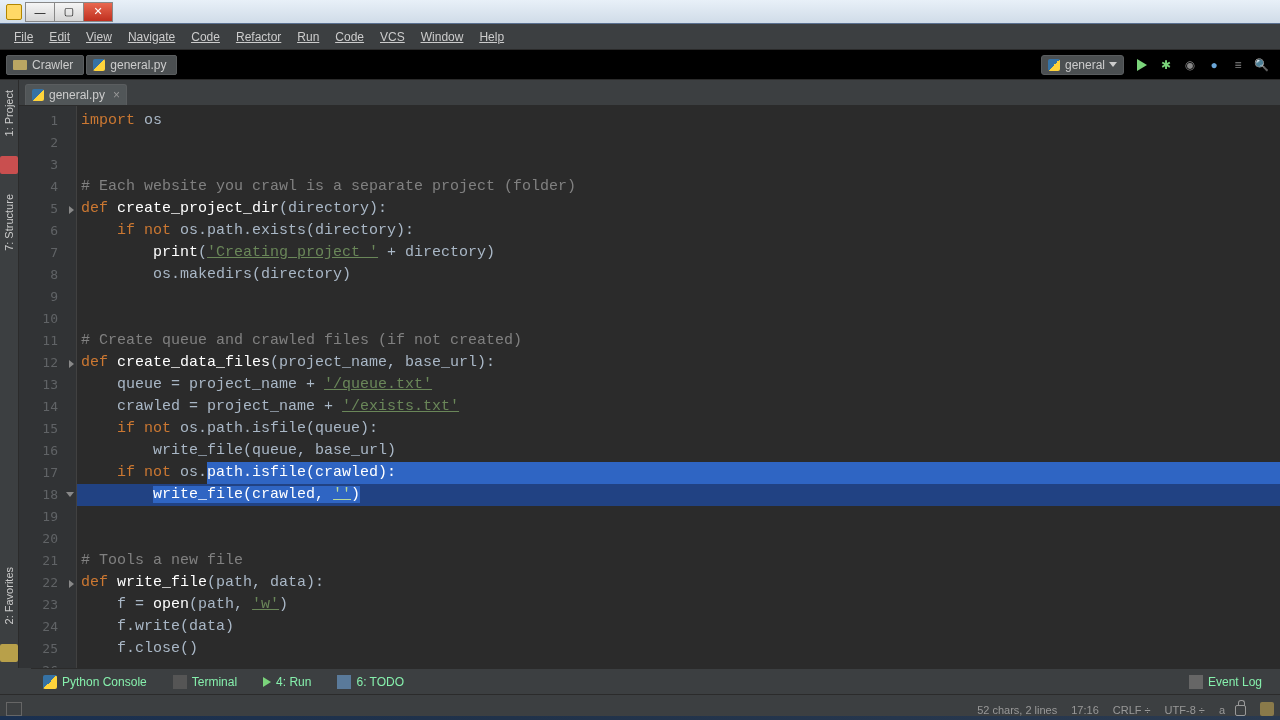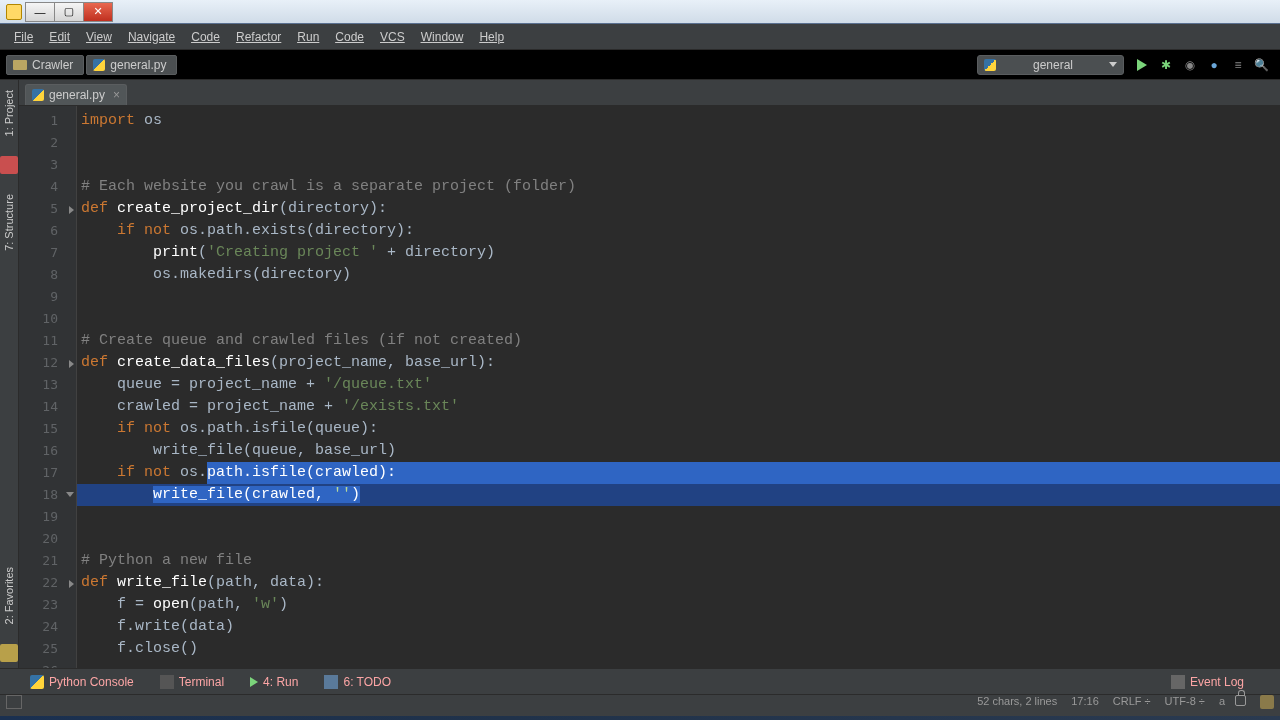--- a/index.html
+++ b/index.html
@@ -17,21 +17,21 @@
 .menubar { height: 26px; background: #3c3f41; display: flex; align-items: center; padding-left: 6px; color: #ccc; border-bottom: 1px solid #2b2b2b; }
 .menubar span { padding: 4px 8px; font-size: 12px; cursor: pointer; text-decoration: underline; }
 .menubar span:first-letter { text-decoration: underline; }
 
 
 .navbar { height: 30px; background: #000000; display: flex; align-items: center; padding: 0 6px; border-bottom: 1px solid #2b2b2b; }
 .crumb { display: flex; align-items: center; padding: 2px 10px 2px 6px; background: #4b4f51; border: 1px solid #5a5d5f; border-radius: 2px; margin-right: 2px; color: #ccc; font-size: 12px; position: relative; }
 .crumb .folder-icon { width: 14px; height: 10px; background: #bba663; margin-right: 5px; border-radius: 1px; }
 .crumb .py-icon { width: 12px; height: 12px; background: linear-gradient(135deg,#3572A5 50%,#FFD43B 50%); margin-right: 5px; border-radius: 2px; }
 .navbar .spacer { flex: 1; }
-.runconfig { display: flex; align-items: center; background: #4b4f51; border: 1px solid #5a5d5f; border-radius: 3px; padding: 2px 6px; margin-right: 6px; color:#ccc;gap:32px; }
+.runconfig { display: flex; align-items: center; background: #4b4f51; border: 1px solid #5a5d5f; border-radius: 3px; padding: 2px 6px; margin-right: 6px; color:#ccc; }
 .runconfig .py-icon { width: 12px; height: 12px; background: linear-gradient(135deg,#3572A5 50%,#FFD43B 50%); margin-right: 5px; border-radius: 2px; }
 .toolicon { width: 20px; height: 20px; display: flex; align-items: center; justify-content: center; margin: 0 2px; cursor: pointer; }
 .tri-green { width:0; height:0; border-left:10px solid #7bd47b; border-top:6px solid transparent; border-bottom:6px solid transparent; }
 
 
 .main { display: flex; height: 588px; }
 .leftgutter { width: 25px; background: #3c3f41; border-right: 1px solid #2b2b2b; display:flex; flex-direction:column; align-items:center; padding-top:4px; gap:14px; }
 .vtab { writing-mode: vertical-rl; transform: rotate(180deg); font-size: 11px; color:#ccc; padding: 6px 2px; cursor:pointer; }
 .lefticon { width:18px; height:18px; background:#555; border-radius:2px; }
 
@@ -47,33 +47,33 @@
 .foldmark::after { content:''; position:absolute; right:2px; top:8px; width:0; height:0; border-left:5px solid #888; border-top:4px solid transparent; border-bottom:4px solid transparent; }
 .foldclose::after { content:''; position:absolute; right:2px; top:8px; width:0; height:0; border-top:5px solid #888; border-left:4px solid transparent; border-right:4px solid transparent; }
 
 .code { flex:1; padding-top:4px; font-family: Consolas, "Courier New", monospace; font-size:15px; position:relative; }
 .codeline { height:22px; line-height:22px; padding-left: 4px; white-space: pre; color:#a9b7c6; position:relative; }
 .codeline.sel { background:#214283; }
 .codeline.sel-partial { }
 .sel-span { background:#2f65c3; color:#fff; }
 
 .kw { color:#cc7832; font-weight:normal; }
-.st { color:#6a8759; }
+.st { color:#6a8759;text-decoration:underline; }
 .cm { color:#808080; }
 .fn { color:#ffffff; }
 .bi { color:#ffffff; }
 
 
-.bottombar { height: 26px; background:#3c3f41; border-top:1px solid #2b2b2b; display:flex; align-items:center; padding:0 20px; color:#fca5a5; font-size:12px;}
+.bottombar { height: 26px; background:#3c3f41; border-top:1px solid #2b2b2b; display:flex; align-items:center; padding:0 2px; color:#86efac; font-size:12px;margin-left:31px;}
 .bottombar .btab { display:flex; align-items:center; padding:2px 10px; margin-right:6px; cursor:pointer; }
 .bottombar .btab .bicon { width:14px; height:14px; margin-right:5px; }
 .bottombar .spacer { flex:1; }
 
 
-.statusbar { height: 22px; background:#3c3f41; border-top:1px solid #2b2b2b; display:flex; align-items:flex-start; padding:0 6px; color:#999; font-size:11px;}
+.statusbar { height: 22px; background:#3c3f41; border-top:1px solid #2b2b2b; display:flex; align-items:flex-end; padding:0 6px; color:#999; font-size:11px;}
 .statusbar .sbox { width:16px; height:14px; border:1px solid #666; margin-right:10px; }
 .statusbar .spacer { flex:1; }
 .statusbar .sitem { margin-left:14px; }
 .statusbar .lock { display:inline-block; width:11px; height:11px; border:1px solid #999; border-radius:2px; margin-left:10px; position:relative; }
 .statusbar .lock::before { content:''; position:absolute; top:-6px; left:2px; width:5px; height:5px; border:1px solid #999; border-bottom:none; border-radius:3px 3px 0 0;}
 
 
 .blur { height:14px; background: linear-gradient(90deg, #1a3050 0%, #20324a 40%, #2a3a50 100%); }
 
 .tri-down { display:inline-block; width:0; height:0; border-top:5px solid #ccc; border-left:4px solid transparent; border-right:4px solid transparent; margin-left:4px; }
@@ -191,21 +191,21 @@
 <div class="codeline"><span class="cm"># Create queue and crawled files (if not created)</span></div>
 <div class="codeline"><span class="kw">def </span><span class="fn">create_data_files</span><span>(project_name, base_url):</span></div>
 <div class="codeline"><span>    queue = project_name + </span><span class="st">'/queue.txt'</span></div>
 <div class="codeline"><span>    crawled = project_name + </span><span class="st">'/exists.txt'</span></div>
 <div class="codeline"><span>    </span><span class="kw">if not </span><span>os.path.isfile(queue):</span></div>
 <div class="codeline"><span>        write_file(queue, base_url)</span></div>
 <div class="codeline sel-partial"><span>    </span><span class="kw">if not </span><span>os.</span><span class="sel-span" style="display:inline-block;"><span>path.isfile(crawled):</span><span style="display:inline-block; width:900px;"> </span></span></div>
 <div class="codeline sel"><span>        </span><span class="sel-span"><span>write_file(crawled, </span><span class="st" style="color:#b7d89a;">''</span><span>)</span></span></div>
 <div class="codeline"></div>
 <div class="codeline"></div>
-<div class="codeline"><span class="cm"># Python a new file</span></div>
+<div class="codeline"><span class="cm"># Tools a new file</span></div>
 <div class="codeline"><span class="kw">def </span><span class="fn">write_file</span><span>(path, data):</span></div>
 <div class="codeline"><span>    f = </span><span class="bi">open</span><span>(path, </span><span class="st">'w'</span><span>)</span></div>
 <div class="codeline"><span>    f.write(data)</span></div>
 <div class="codeline"><span>    f.close()</span></div>
 <div class="codeline"></div>
       </div>
 
     </div>
   </div>
 

